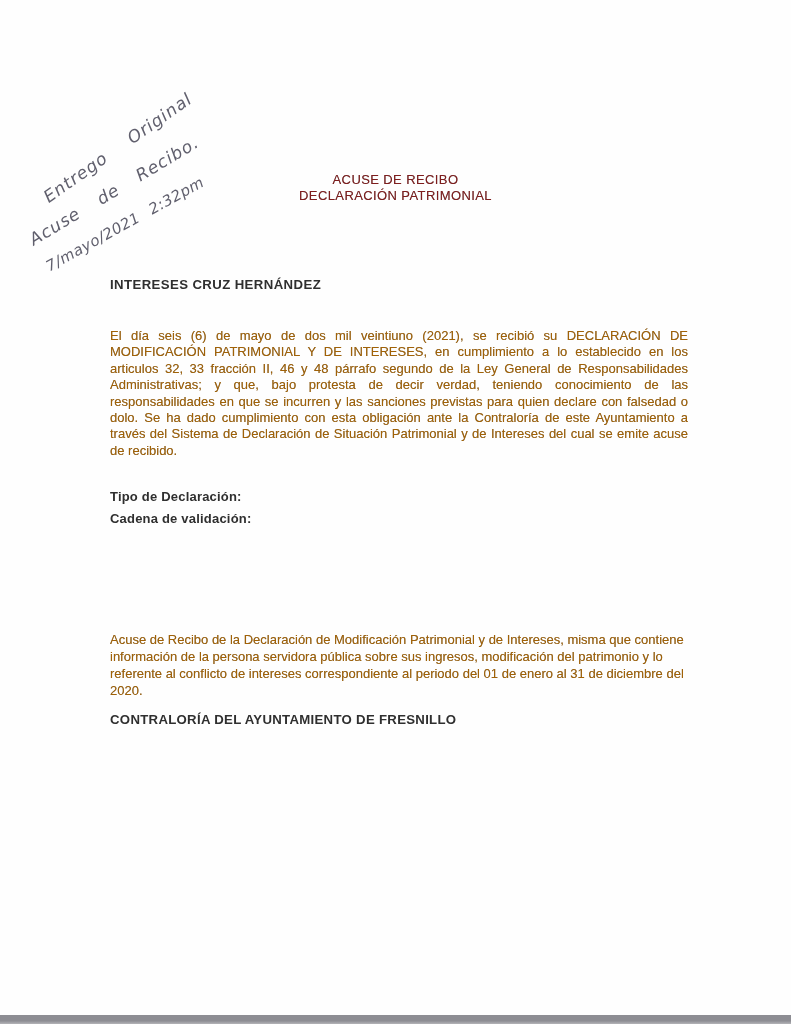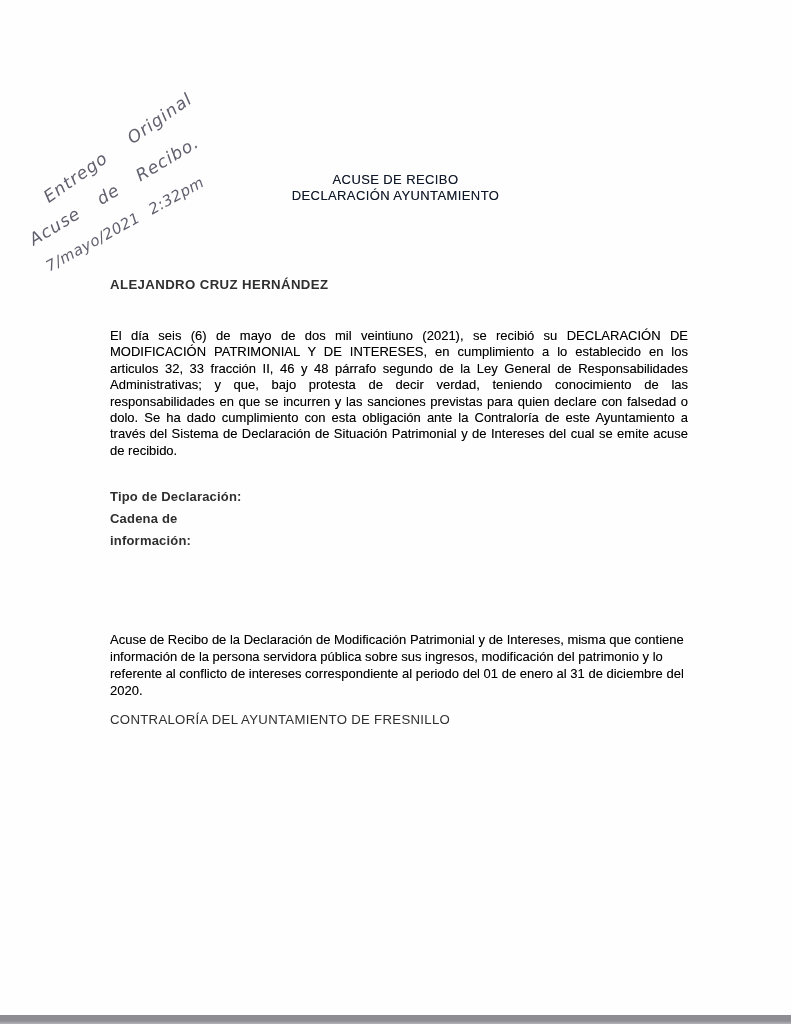--- a/index.html
+++ b/index.html
@@ -41,74 +41,74 @@
     color:#454454;white-space:nowrap;
     opacity:.85;
   }
   .hw-1{margin-left:34px;word-spacing:22px;letter-spacing:1px;transform:rotate(-4deg);}
   .hw-2{word-spacing:16px;letter-spacing:1px;}
   .hw-3{font-size:15px;word-spacing:7px;letter-spacing:.5px;transform:rotate(2deg);}
   
   .doc-title{
     position:absolute;top:172px;left:0;width:791px;
     text-align:center;font-size:13px;line-height:16px;
-    letter-spacing:.4px;color:#0f172a;
+    letter-spacing:.4px;color:#7f1d1d;
     text-shadow:0 0 .4px rgba(50,50,50,.55);
   }
   .recipient{
     position:absolute;top:277px;left:110px;
     font-weight:700;font-size:13.2px;letter-spacing:.4px;color:#2f2f2f;
   }
   .para{
     position:absolute;left:110px;width:578px;
-    font-size:13px;color:#000000;margin:0;
+    font-size:13px;color:#a16207;margin:0;
     text-shadow:0 0 .4px rgba(55,55,55,.5);
   }
   .para-1{top:328px;text-align:justify;line-height:16.4px;}
   .para-2{top:632px;line-height:16.9px;width:584px;}
   .fields{position:absolute;top:486px;left:110px;font-size:13px;}
   .frow{display:flex;line-height:22px;}
   .flabel{font-weight:700;width:148px;flex:0 0 148px;color:#2f2f2f;letter-spacing:.2px;}
   .fvalue{color:#383838;}
   .footer-heading{
     position:absolute;top:712px;left:110px;
-    font-weight:400;font-size:13.2px;letter-spacing:.3px;color:#2f2f2f;
+    font-weight:700;font-size:13.2px;letter-spacing:.3px;color:#2f2f2f;
   }
   .bottom-bar{
     position:absolute;left:0;right:0;bottom:0;height:9px;
     background:linear-gradient(to bottom,#8d8d93 0%,#8d8d93 65%,#b4b4b8 100%);
   }
 </style>
 </head>
 <body>
 
 <div class="page">
 
   <div class="handwriting">
     <div class="hw-1">Entrego Original</div>
     <div class="hw-2">Acuse de Recibo.</div>
     <div class="hw-3">7/mayo/2021 2:32pm</div>
   </div>
 
 
   <div class="doc-title">
     <div>ACUSE DE RECIBO</div>
-    <div>DECLARACIÓN AYUNTAMIENTO</div>
+    <div>DECLARACIÓN PATRIMONIAL</div>
   </div>
 
-  <div class="recipient">ALEJANDRO CRUZ HERNÁNDEZ</div>
+  <div class="recipient">INTERESES CRUZ HERNÁNDEZ</div>
 
   <p class="para para-1">El día seis (6) de mayo de dos mil veintiuno (2021), se recibió su DECLARACIÓN DE MODIFICACIÓN PATRIMONIAL Y DE INTERESES, en cumplimiento a lo establecido en los articulos 32, 33 fracción II, 46 y 48 párrafo segundo de la Ley General de Responsabilidades Administrativas; y que, bajo protesta de decir verdad, teniendo conocimiento de las responsabilidades en que se incurren y las sanciones previstas para quien declare con falsedad o dolo. Se ha dado cumplimiento con esta obligación ante la Contraloría de este Ayuntamiento a través del Sistema de Declaración de Situación Patrimonial y de Intereses del cual se emite acuse de recibido.</p>
 
   <div class="fields">
     <div class="frow">
       <span class="flabel">Tipo de Declaración:</span>
     </div>
     <div class="frow">
-      <span class="flabel">Cadena de información:</span>
+      <span class="flabel">Cadena de validación:</span>
       <span class="fvalue"></span>
     </div>
   </div>
 
   <p class="para para-2">Acuse de Recibo de la Declaración de Modificación Patrimonial y de Intereses, misma que contiene información de la persona servidora pública sobre sus ingresos, modificación del patrimonio y lo referente al conflicto de intereses correspondiente al periodo del 01 de enero al 31 de diciembre del 2020.</p>
 
   <div class="footer-heading">CONTRALORÍA DEL AYUNTAMIENTO DE FRESNILLO</div>
 
   <div class="bottom-bar"></div>
 

